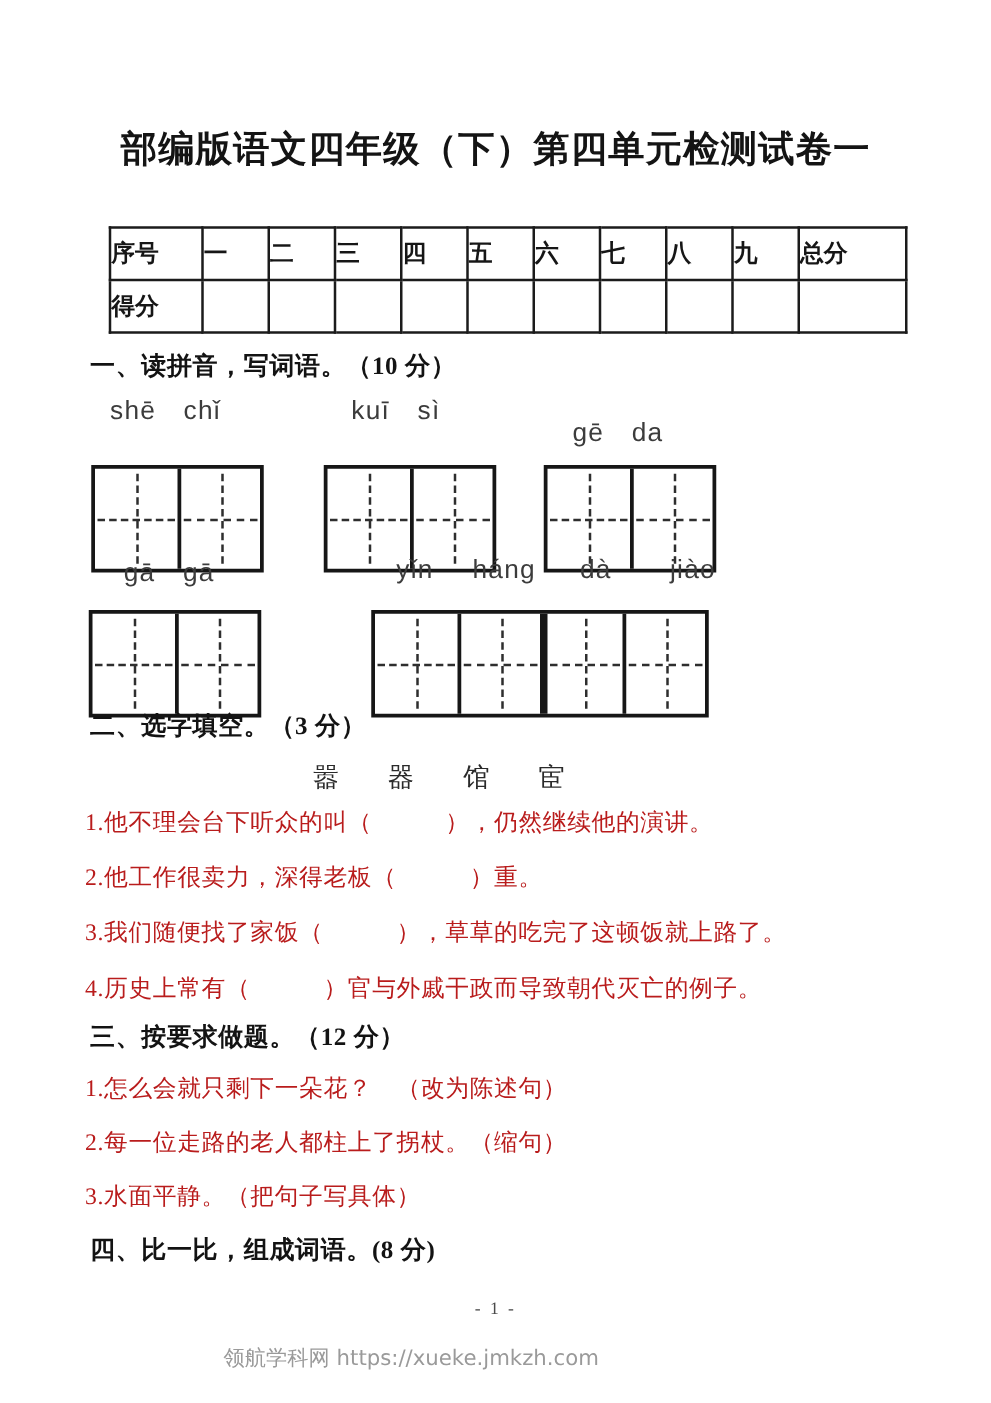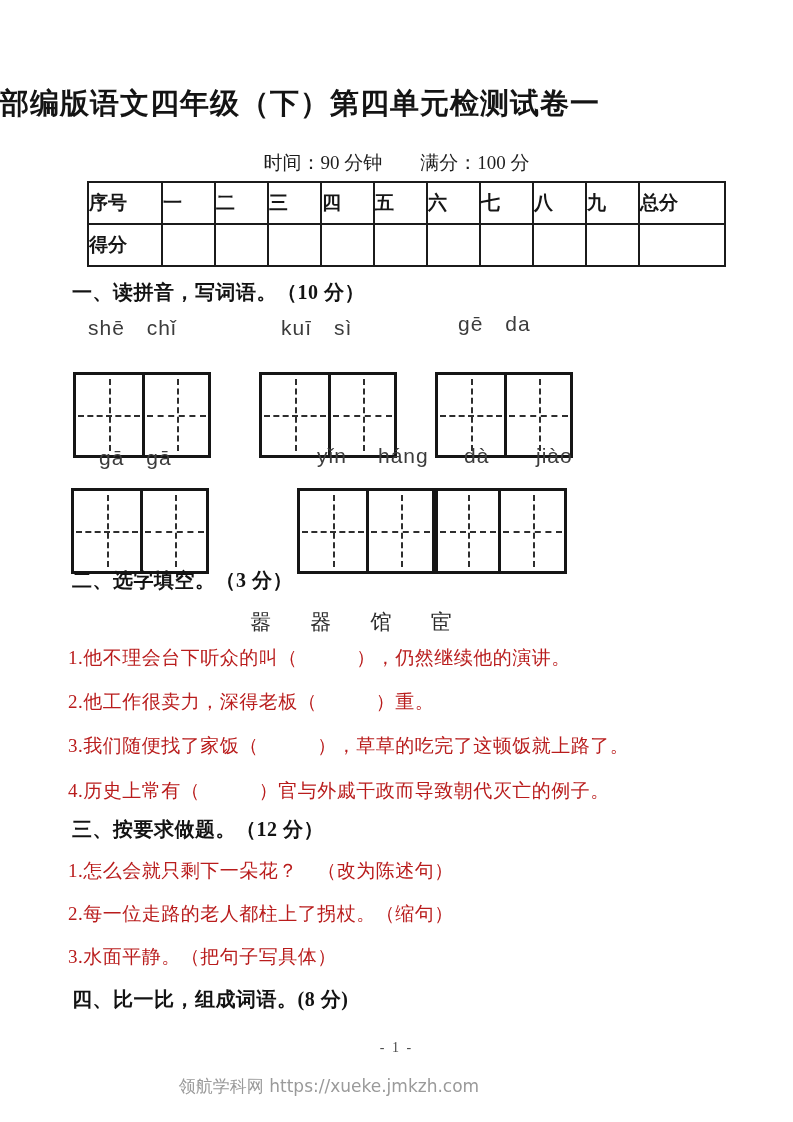--- a/index.html
+++ b/index.html
@@ -8,22 +8,22 @@
     width:793px;height:1122px;
     background:#ffffff;
     font-family:"Liberation Serif","DejaVu Serif",serif;
     color:#222;
     overflow:hidden;
   }
   .abs{position:absolute;}
 
   
   .title{
-    top:84px;left:0;width:793px;
-    text-align:left;
+    top:100px;left:0;width:793px;
+    text-align:center;
     font-size:29px;font-weight:700;color:#141414;
     letter-spacing:1px;
   }
   .subtitle{
     top:150px;left:0;width:793px;
     text-align:center;
     font-size:19px;color:#1d1d1d;
   }
 
   
@@ -105,21 +105,20 @@
     font-family:"DejaVu Sans","Liberation Sans",sans-serif;
     font-size:17px;color:#9a9a9a;
   }
 </style>
 </head>
 <body>
 
 <div class="page">
 
   <div class="abs title">部编版语文四年级（下）第四单元检测试卷一</div>
-  <div class="abs subtitle">时间：90 分钟　　满分：100 分</div>
 
   <table class="abs score-table">
     <tbody>
       <tr>
           <td>序号</td>
           <td>一</td>
           <td>二</td>
           <td>三</td>
           <td>四</td>
           <td>五</td>
@@ -142,21 +141,21 @@
           <td></td>
           <td></td>
         </tr>
     </tbody>
   </table>
 
   <div class="abs heading" style="top:279px">一、读拼音，写词语。（10 分）</div>
 
   <span class="abs pinyin" style="top:314px;left:88px">shē　chǐ</span>
   <span class="abs pinyin" style="top:314px;left:281px">kuī　sì</span>
-  <span class="abs pinyin" style="top:310px;left:458px">gē　da</span>
+  <span class="abs pinyin" style="top:332px;left:458px">gē　da</span>
 
   <div class="abs wgrid" style="top:372px;left:73px">
     <div class="wcell"></div>
     <div class="wcell"></div>
   </div>
   <div class="abs wgrid" style="top:372px;left:259px">
     <div class="wcell"></div>
     <div class="wcell"></div>
   </div>
   <div class="abs wgrid" style="top:372px;left:435px">

